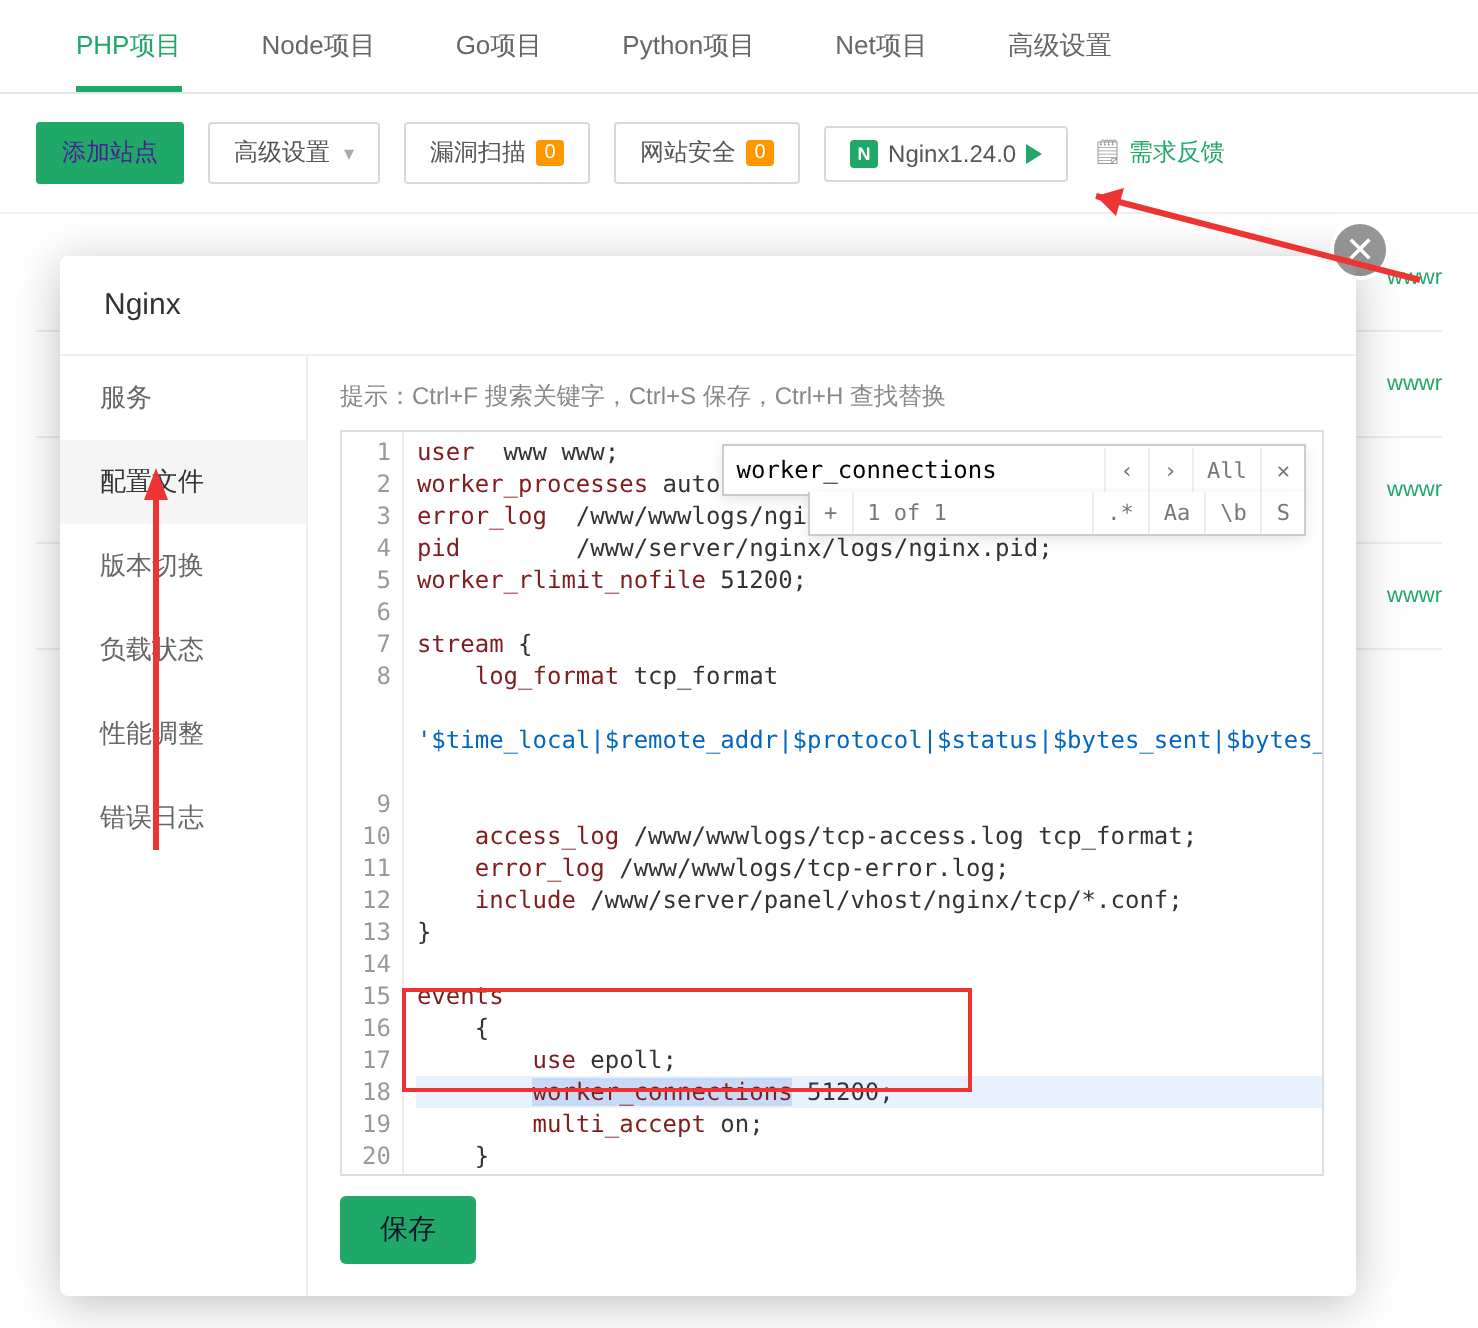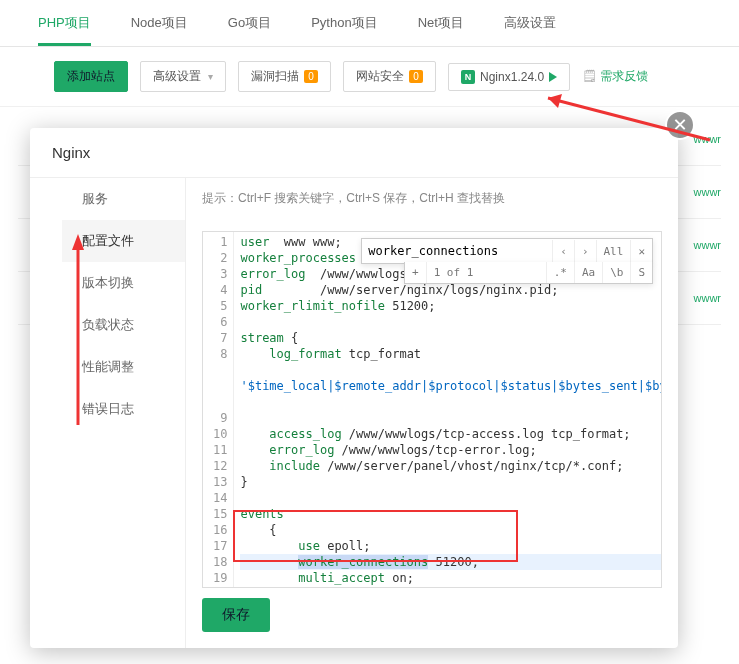--- a/index.html
+++ b/index.html
@@ -5,21 +5,21 @@
 * { box-sizing: border-box; margin: 0; padding: 0; }
 body { font-family: -apple-system, "Microsoft YaHei", sans-serif; font-size: 13px; background: #fff; width: 739px; height: 664px; overflow: hidden; position: relative; }
 
 .tabs { display: flex; border-bottom: 1px solid #e5e5e5; padding: 0 18px; }
 .tab { padding: 14px 20px; color: #666; cursor: pointer; position: relative; text-align: right; }
 .tab.active { color: #1fa867; }
 .tab.active::after { content: ""; position: absolute; bottom: 0; left: 20px; right: 20px; height: 3px; background: #1fa867; }
 
 .toolbar { display: flex; padding: 14px 18px; gap: 12px; align-items: center; border-bottom: 1px solid #f0f0f0;}
 .btn { border: 1px solid #d9d9d9; background: #fff; padding: 6px 12px; border-radius: 2px; color: #555; cursor: pointer; display: inline-flex; align-items: center; gap: 5px; font-size: 12px; }
-.btn.primary { background: #1fa867; color: #0f172a; border-color: #1fa867; margin-left: 36px; }
+.btn.primary { background: #1fa867; color: #4c1d95; border-color: #1fa867; }
 .btn .chev { font-size: 10px; color: #aaa; margin-left: 2px; }
 .badge-num { background: #ff9800; color: #fff; font-size: 10px; padding: 1px 4px; border-radius: 2px; min-width: 14px; text-align: center; }
 .icon-nginx { width: 14px; height: 14px; background: #1fa867; border-radius: 2px; display: inline-block; position: relative; }
 .icon-nginx::after { content: "N"; color: #fff; font-size: 9px; font-weight: bold; position: absolute; top: 50%; left: 50%; transform: translate(-50%,-50%);}
 .play-icon { width: 0; height: 0; border-left: 8px solid #1fa867; border-top: 5px solid transparent; border-bottom: 5px solid transparent; }
 .link-icon::before { content: "🗒"; font-size: 12px; color: #999; margin-right: 3px;}
 .feedback-link { color: #1fa867; cursor: pointer; font-size: 12px;}
 
 .bg-rows { padding: 6px 18px; }
 .bg-row { border-bottom: 1px solid #eee; padding: 20px 0; text-align: right; color: #1fa867; font-size: 11px; }
@@ -27,33 +27,33 @@
 
 .arrow { position: absolute; pointer-events: none; z-index: 50; }
 .arrow-line { stroke: #e33; stroke-width: 3; fill: none; }
 .arrow-head { fill: #e33; }
 
 
 .overlay { position: absolute; inset: 0; z-index: 40; }
 .modal { position: absolute; top: 128px; left: 30px; width: 648px; height: 520px; background: #fff; box-shadow: 0 4px 24px rgba(0,0,0,0.25); border-radius: 4px; z-index: 45; display: flex; flex-direction: column; }
 .modal-close { position: absolute; top: 110px; right: 44px; width: 30px; height: 30px; border: 2px solid #fff; border-radius: 50%; background: rgba(80,80,80,0.6); color: #fff; display: flex; align-items: center; justify-content: center; font-size: 18px; cursor: pointer; z-index: 46; }
 .modal-title { padding: 16px 22px; font-size: 15px; color: #333; }
-.modal-body { display: flex; flex: 1; overflow: hidden; border-top: 1px solid #eee; padding-left: 32px;}
+.modal-body { display: flex; flex: 1; overflow: hidden; border-top: 1px solid #eee;}
 .sidebar { width: 124px; border-right: 1px solid #eee; }
 .side-item { padding: 12px 20px; color: #666; cursor: pointer; font-size: 13px; }
 .side-item.active { background: #f5f5f5; color: #333; }
 
 .editor-pane { flex: 1; display: flex; flex-direction: column; padding: 12px 16px 16px; overflow: hidden;}
-.hint { color: #888; font-size: 12px; margin-bottom: 24px; }
+.hint { color: #888; font-size: 12px; margin-bottom: 8px; }
 
 .editor-wrap { flex: 1; border: 1px solid #ddd; position: relative; overflow: hidden; font-family: Consolas, monospace; font-size: 12px; }
 .code-area { display: flex; height: 100%; overflow: hidden;}
 .gutter { background: #fff; text-align: right; color: #999; padding: 2px 6px 2px 10px; line-height: 16px; border-right: 1px solid #eee; user-select: none; }
 .code { flex: 1; padding: 2px 6px; line-height: 16px; white-space: pre; color: #333; position: relative;}
-.kw { color: #15803d; }
+.kw { color: #7f1d1d; }
 .s-line { display: block; height: 16px; }
 .line-hl { background: #e8f2fe; display: inline-block; width: 100%;}
 .highlight-sel { background: #c8d9f5; }
 
 
 .findbar { position: absolute; top: 6px; right: 8px; background: #fff; border: 1px solid #ccc; display: flex; align-items: center; font-size: 11px; box-shadow: 0 2px 6px rgba(0,0,0,.1); z-index: 5;}
 .findbar input { border: none; padding: 5px 6px; width: 190px; font-family: Consolas,monospace; font-size: 12px; outline: none;}
 .findbar .fb-btn { border-left: 1px solid #eee; padding: 5px 7px; color: #777; cursor: pointer; }
 .findbar-row2 { position: absolute; top: 30px; right: 8px; background: #fff; border: 1px solid #ccc; border-top: none; display: flex; align-items: center; font-size: 11px; box-shadow: 0 2px 6px rgba(0,0,0,.1); z-index: 5;}
 .findbar-row2 .seg { padding: 4px 7px; color: #777; border-left: 1px solid #eee;}

